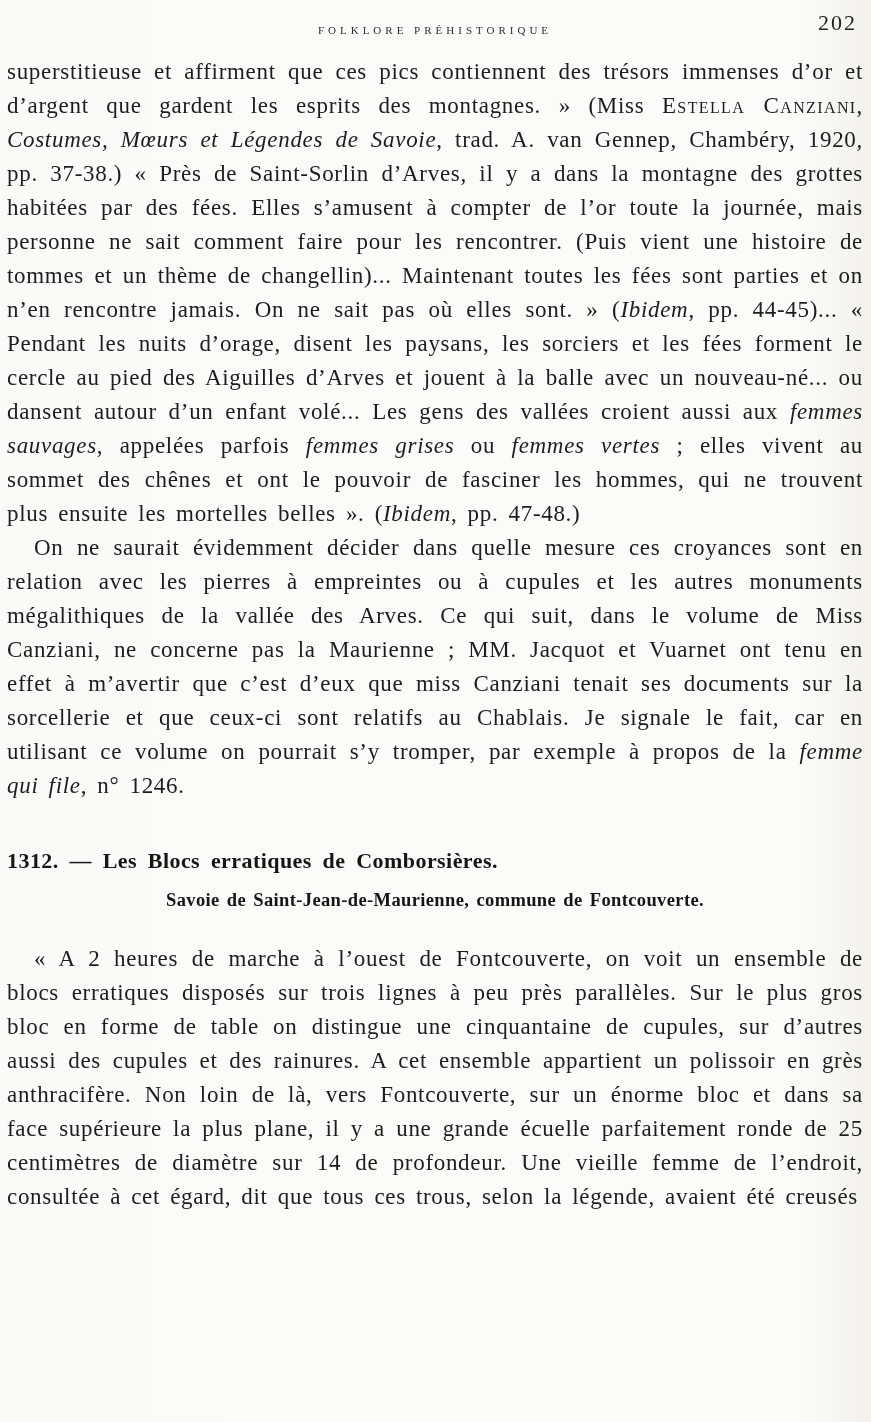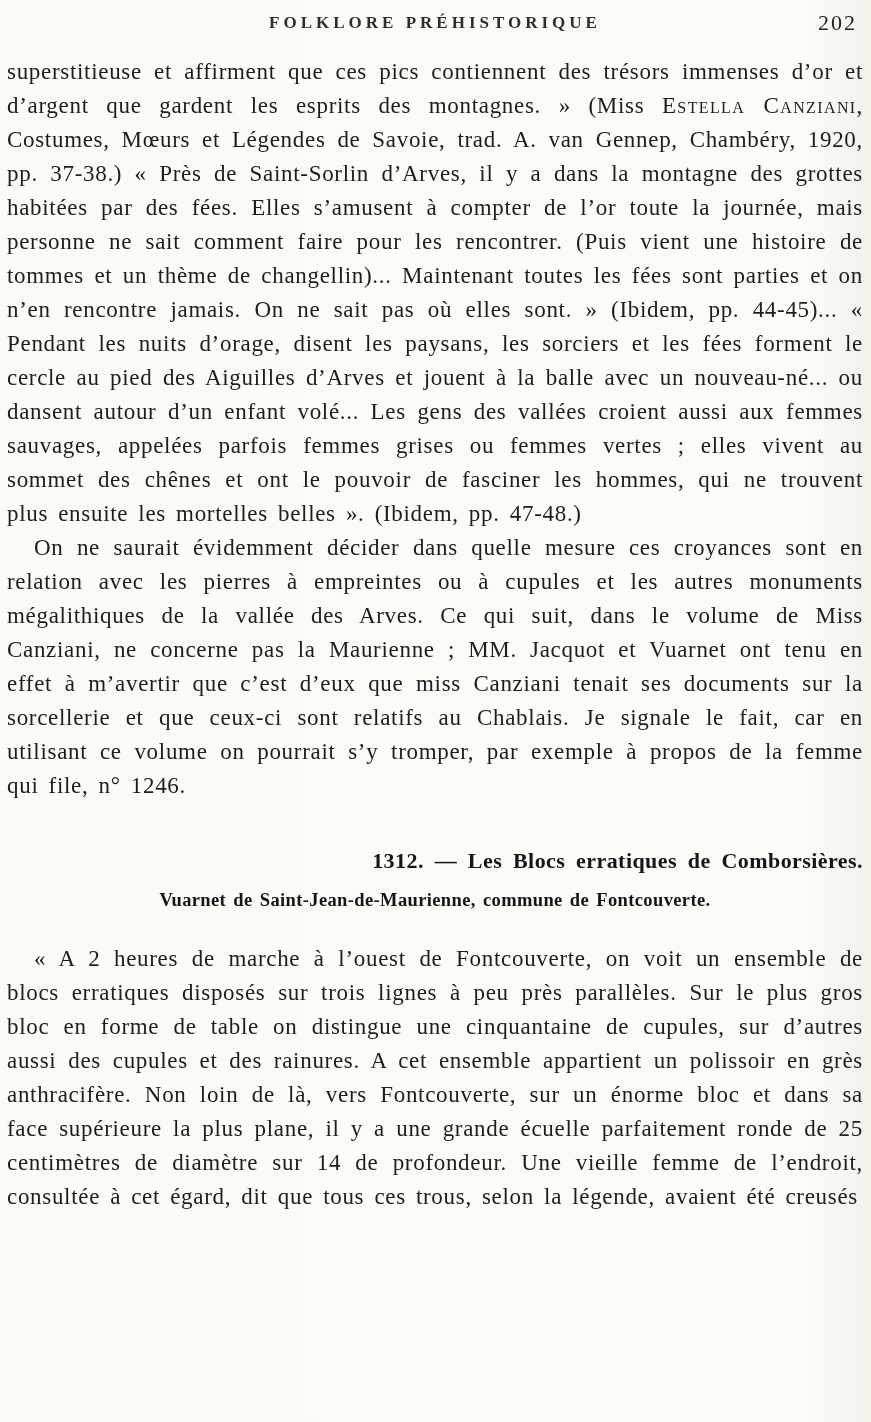--- a/index.html
+++ b/index.html
@@ -20,50 +20,49 @@
     background: linear-gradient(90deg, #fbfaf6 0%, #fcfbf8 92%, #f3f1ea 100%);
   }
   .running-head {
     position: relative;
     height: 28px;
   }
   .head-title {
     position: absolute;
     left: 50%;
     transform: translateX(-50%);
-    top: 3px;
-    font-size: 17px;
+    top: 14px;
+    font-size: 11px;
     letter-spacing: 4px;
     color: #2e2e2e;
     white-space: nowrap;
-    font-weight: bold;
   }
   .head-page {
     position: absolute;
     right: 6px;
     top: 0;
     font-size: 22px;
     letter-spacing: 2px;
     color: #222;
   }
   .body-text { margin-top: 17px; }
   .para {
     margin: 0;
     font-size: 23px;
     line-height: 34px;
     text-align: justify;
     word-spacing: 0.16em;
     letter-spacing: 0.03em;
   }
   .para.indent { text-indent: 27px; }
-  .run-italic { }
+  .run-italic { font-style: italic; }
   .run-smallcaps { font-variant: small-caps; letter-spacing: 0.06em; font-family: Liberation Serif, serif; }
   .section-heading {
     margin: 45px 0 0 0;
-    text-align: right;
+    text-align: left;
     font-size: 22px;
     font-weight: 700;
     letter-spacing: 0.02em;
     word-spacing: 0.22em;
     color: #161616;
   }
   .section-subheading {
     margin: 16px 0 31px 0;
     text-align: center;
     font-size: 18.5px;
@@ -84,19 +83,19 @@
   </header>
 
   <main class="body-text">
 
     <p class="para"><span class="run-plain">superstitieuse et affirment que ces pics contiennent des trésors immenses d’or et d’argent que gardent les esprits des montagnes. » (Miss </span><span class="run-smallcaps">Estella Canziani</span><span class="run-plain">, </span><span class="run-italic">Costumes, Mœurs et Légendes de Savoie</span><span class="run-plain">, trad. A. van Gennep, Chambéry, 1920, pp. 37-38.) « Près de Saint-Sorlin d’Arves, il y a dans la montagne des grottes habitées par des fées. Elles s’amusent à compter de l’or toute la journée, mais personne ne sait comment faire pour les rencontrer. (Puis vient une histoire de tommes et un thème de changellin)... Maintenant toutes les fées sont parties et on n’en rencontre jamais. On ne sait pas où elles sont. » (</span><span class="run-italic">Ibidem</span><span class="run-plain">, pp. 44-45)... « Pendant les nuits d’orage, disent les paysans, les sorciers et les fées forment le cercle au pied des Aiguilles d’Arves et jouent à la balle avec un nouveau-né... ou dansent autour d’un enfant volé... Les gens des vallées croient aussi aux </span><span class="run-italic">femmes sauvages</span><span class="run-plain">, appelées parfois </span><span class="run-italic">femmes grises</span><span class="run-plain"> ou </span><span class="run-italic">femmes vertes</span><span class="run-plain"> ; elles vivent au sommet des chênes et ont le pouvoir de fasciner les hommes, qui ne trouvent plus ensuite les mortelles belles ». (</span><span class="run-italic">Ibidem</span><span class="run-plain">, pp. 47-48.)</span></p>
 
     <p class="para indent"><span class="run-plain">On ne saurait évidemment décider dans quelle mesure ces croyances sont en relation avec les pierres à empreintes ou à cupules et les autres monuments mégalithiques de la vallée des Arves. Ce qui suit, dans le volume de Miss Canziani, ne concerne pas la Maurienne ; MM. Jacquot et Vuarnet ont tenu en effet à m’avertir que c’est d’eux que miss Canziani tenait ses documents sur la sorcellerie et que ceux-ci sont relatifs au Chablais. Je signale le fait, car en utilisant ce volume on pourrait s’y tromper, par exemple à propos de la </span><span class="run-italic">femme qui file</span><span class="run-plain">, n° 1246.</span></p>
 
     <h2 class="section-heading">1312. — Les Blocs erratiques de Comborsières.</h2>
 
-    <h3 class="section-subheading">Vuarnet de Saint-Jean-de-Maurienne, commune de Fontcouverte.</h3>
+    <h3 class="section-subheading">Savoie de Saint-Jean-de-Maurienne, commune de Fontcouverte.</h3>
 
     <p class="para indent"><span class="run-plain">« A 2 heures de marche à l’ouest de Fontcouverte, on voit un ensemble de blocs erratiques disposés sur trois lignes à peu près parallèles. Sur le plus gros bloc en forme de table on distingue une cinquantaine de cupules, sur d’autres aussi des cupules et des rainures. A cet ensemble appartient un polissoir en grès anthracifère. Non loin de là, vers Fontcouverte, sur un énorme bloc et dans sa face supérieure la plus plane, il y a une grande écuelle parfaitement ronde de 25 centimètres de diamètre sur 14 de profondeur. Une vieille femme de l’endroit, consultée à cet égard, dit que tous ces trous, selon la légende, avaient été creusés</span></p>
 
   </main>
 
 </div>
 
 </body></html>

